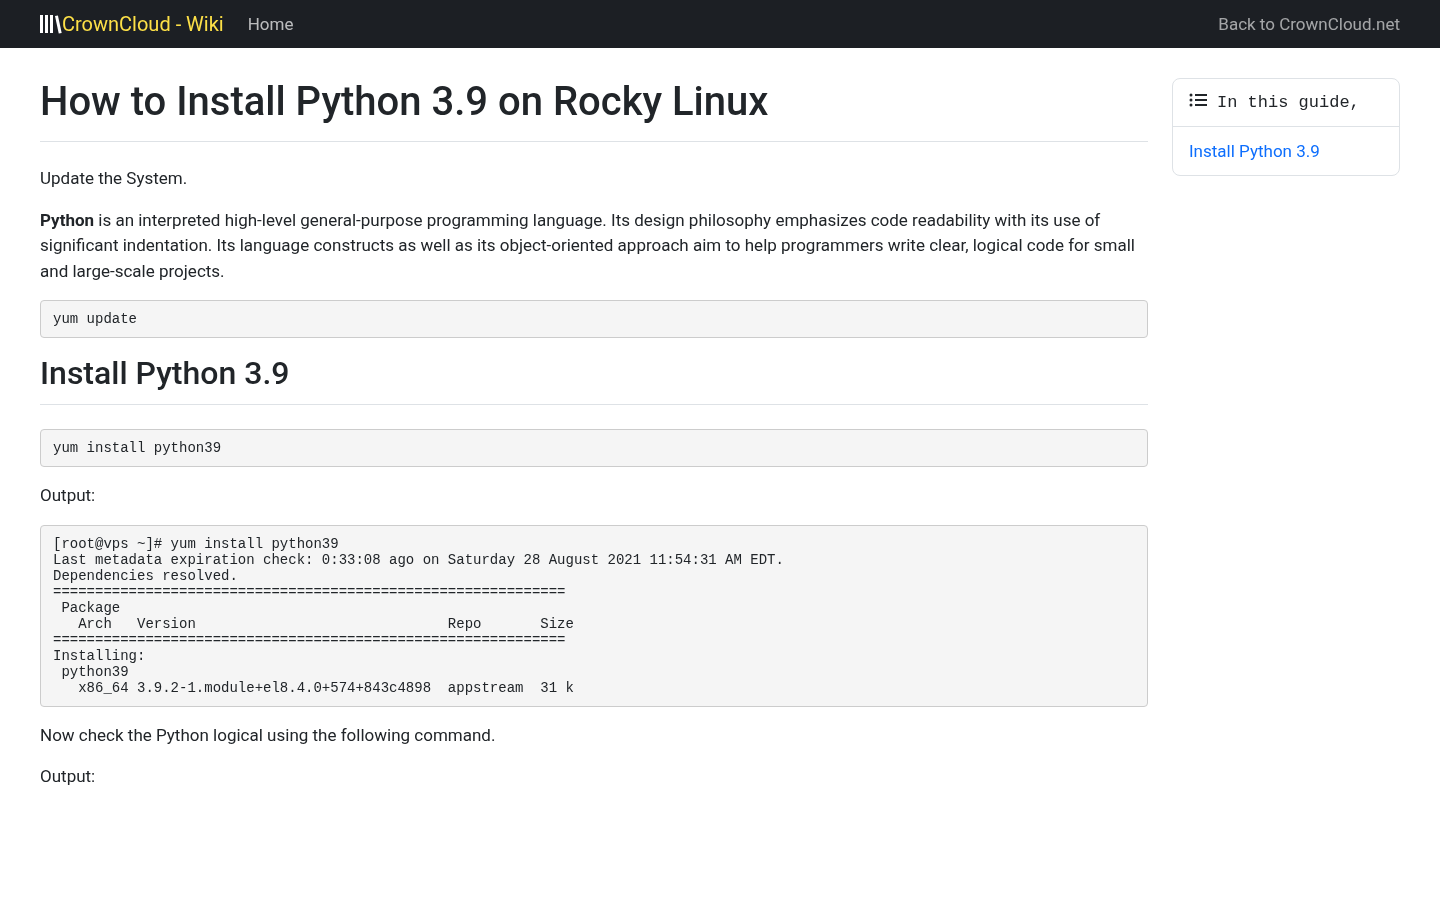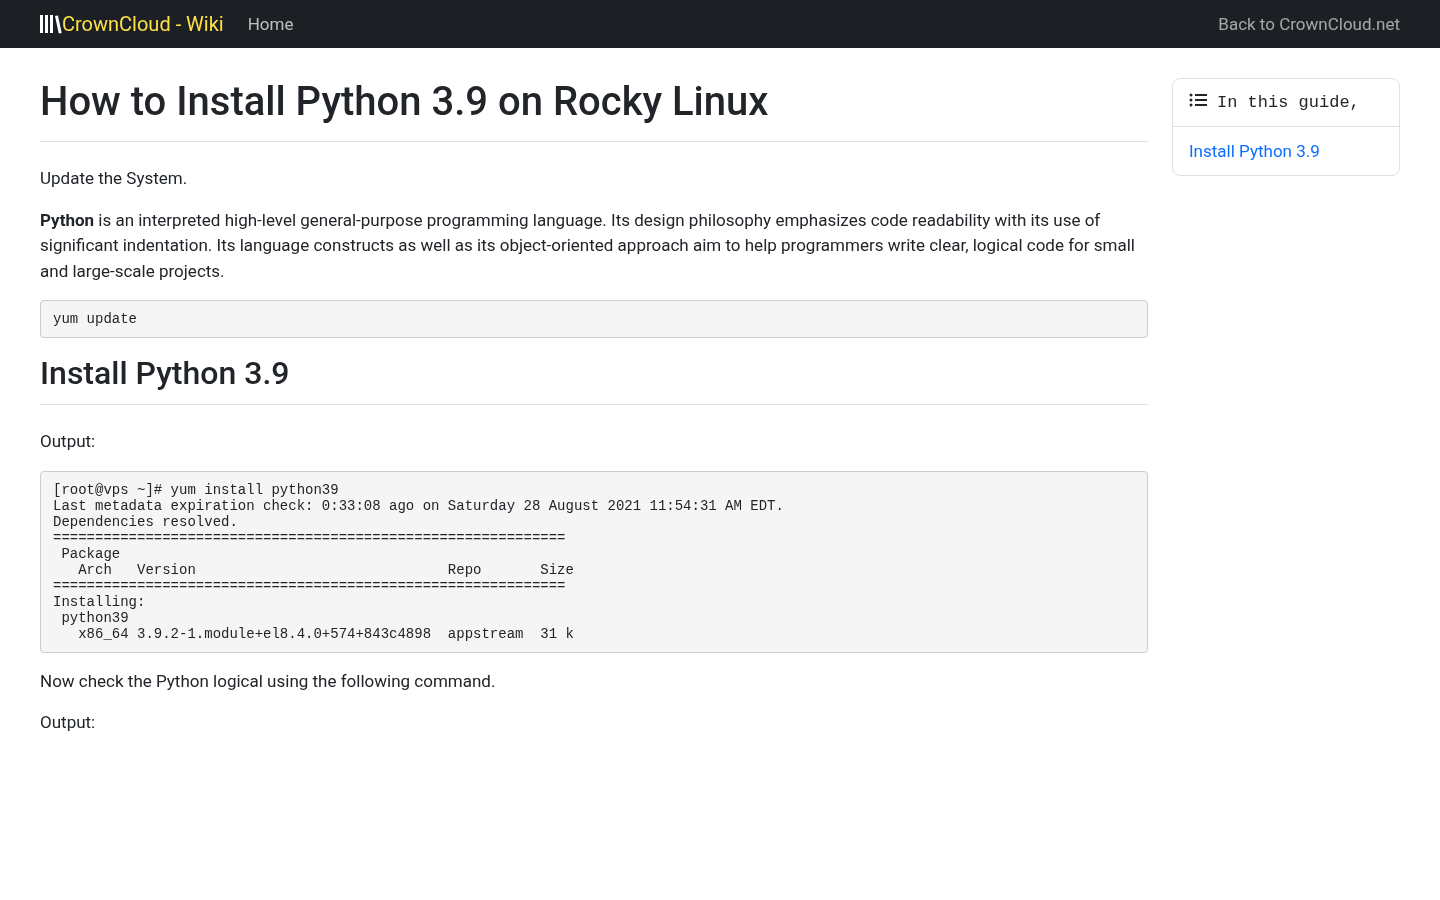--- a/index.html
+++ b/index.html
@@ -150,20 +150,21 @@
     <p>
       <strong>Python</strong><span> is an interpreted high-level general-purpose programming language. Its design philosophy emphasizes code readability with its use of significant indentation. Its language constructs as well as its object-oriented approach aim to help programmers write clear, logical code for small and large-scale projects.</span>
     </p>
 
     <pre>yum update</pre>
 
     <h2>Install Python 3.9</h2>
     <hr class="heading-rule">
 
 
+    <pre>yum install python39</pre>
 
     <p>Output:</p>
 
     <pre>[root@vps ~]# yum install python39
 Last metadata expiration check: 0:33:08 ago on Saturday 28 August 2021 11:54:31 AM EDT.
 Dependencies resolved.
 =============================================================
  Package
    Arch   Version                              Repo       Size
 =============================================================

